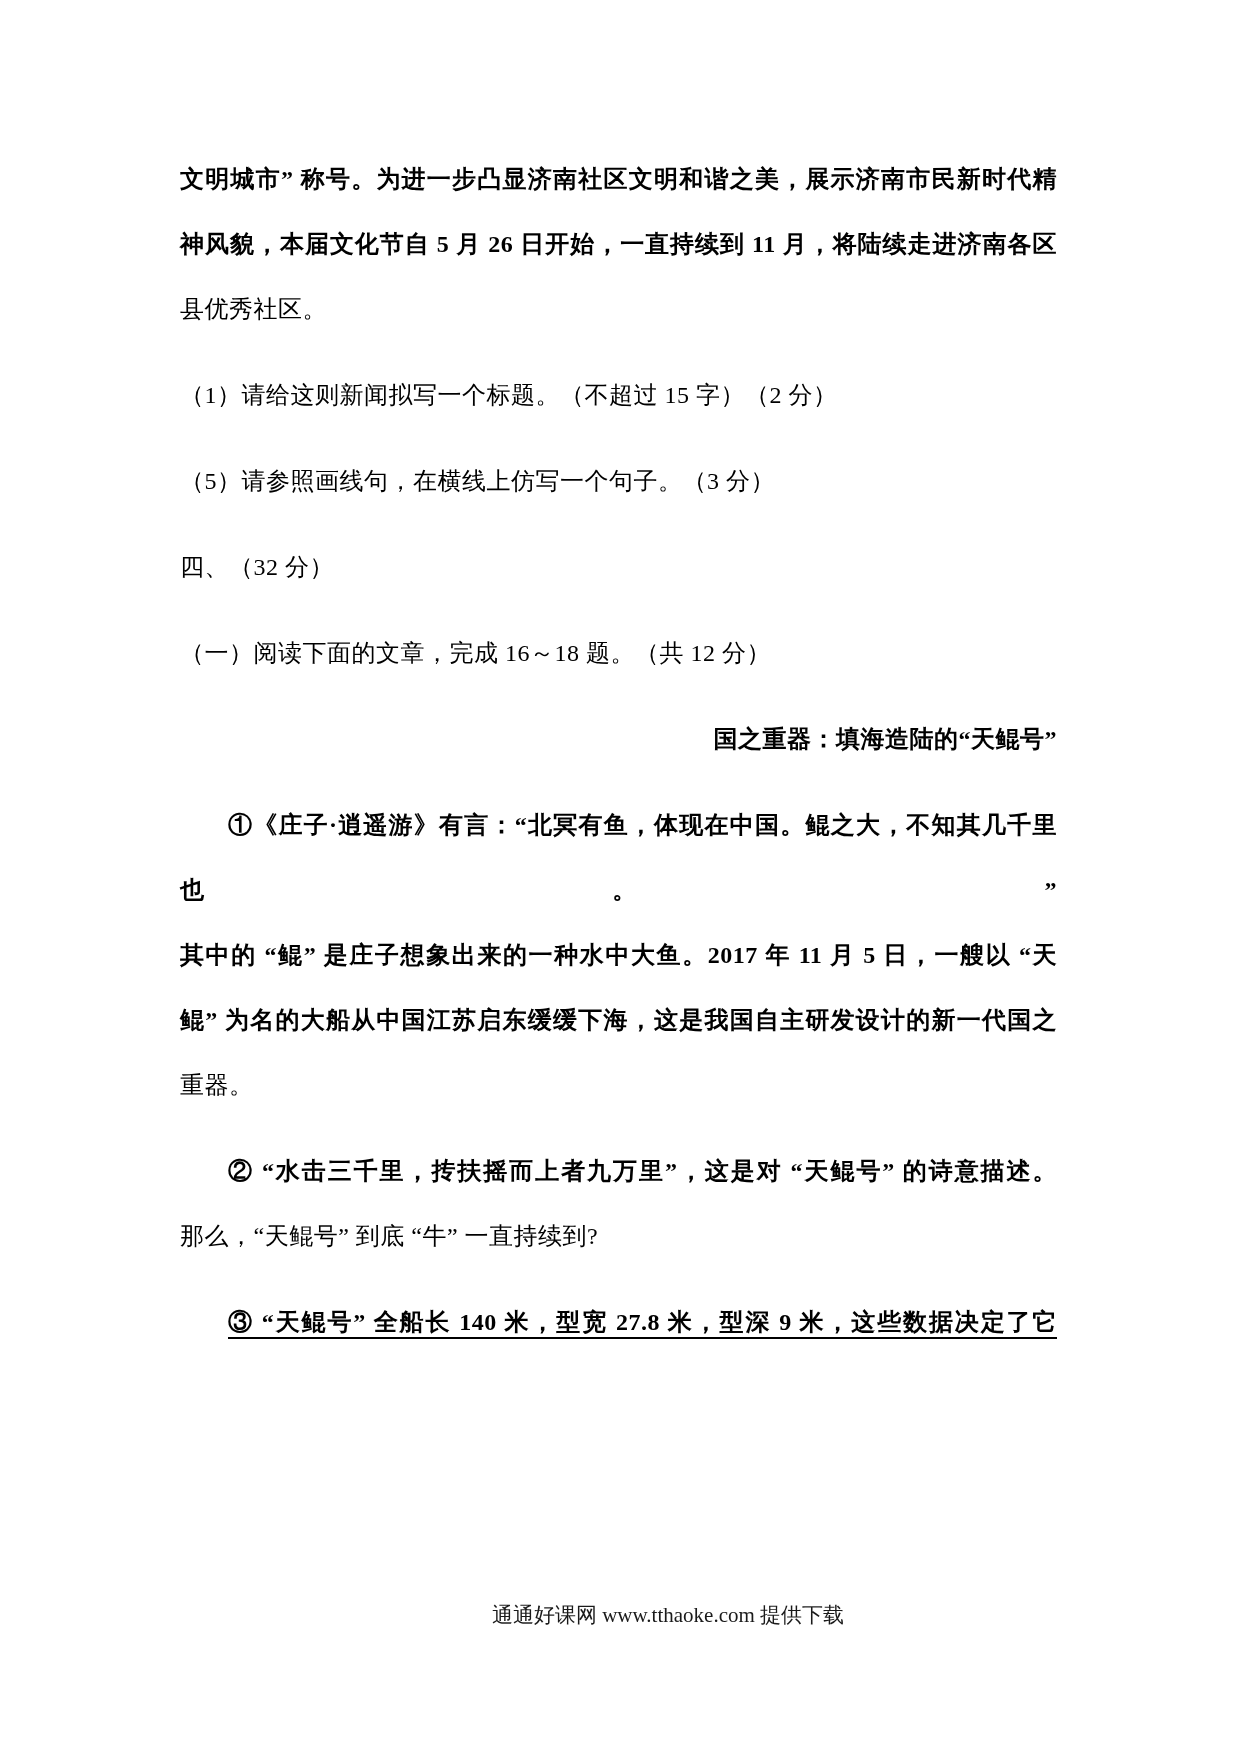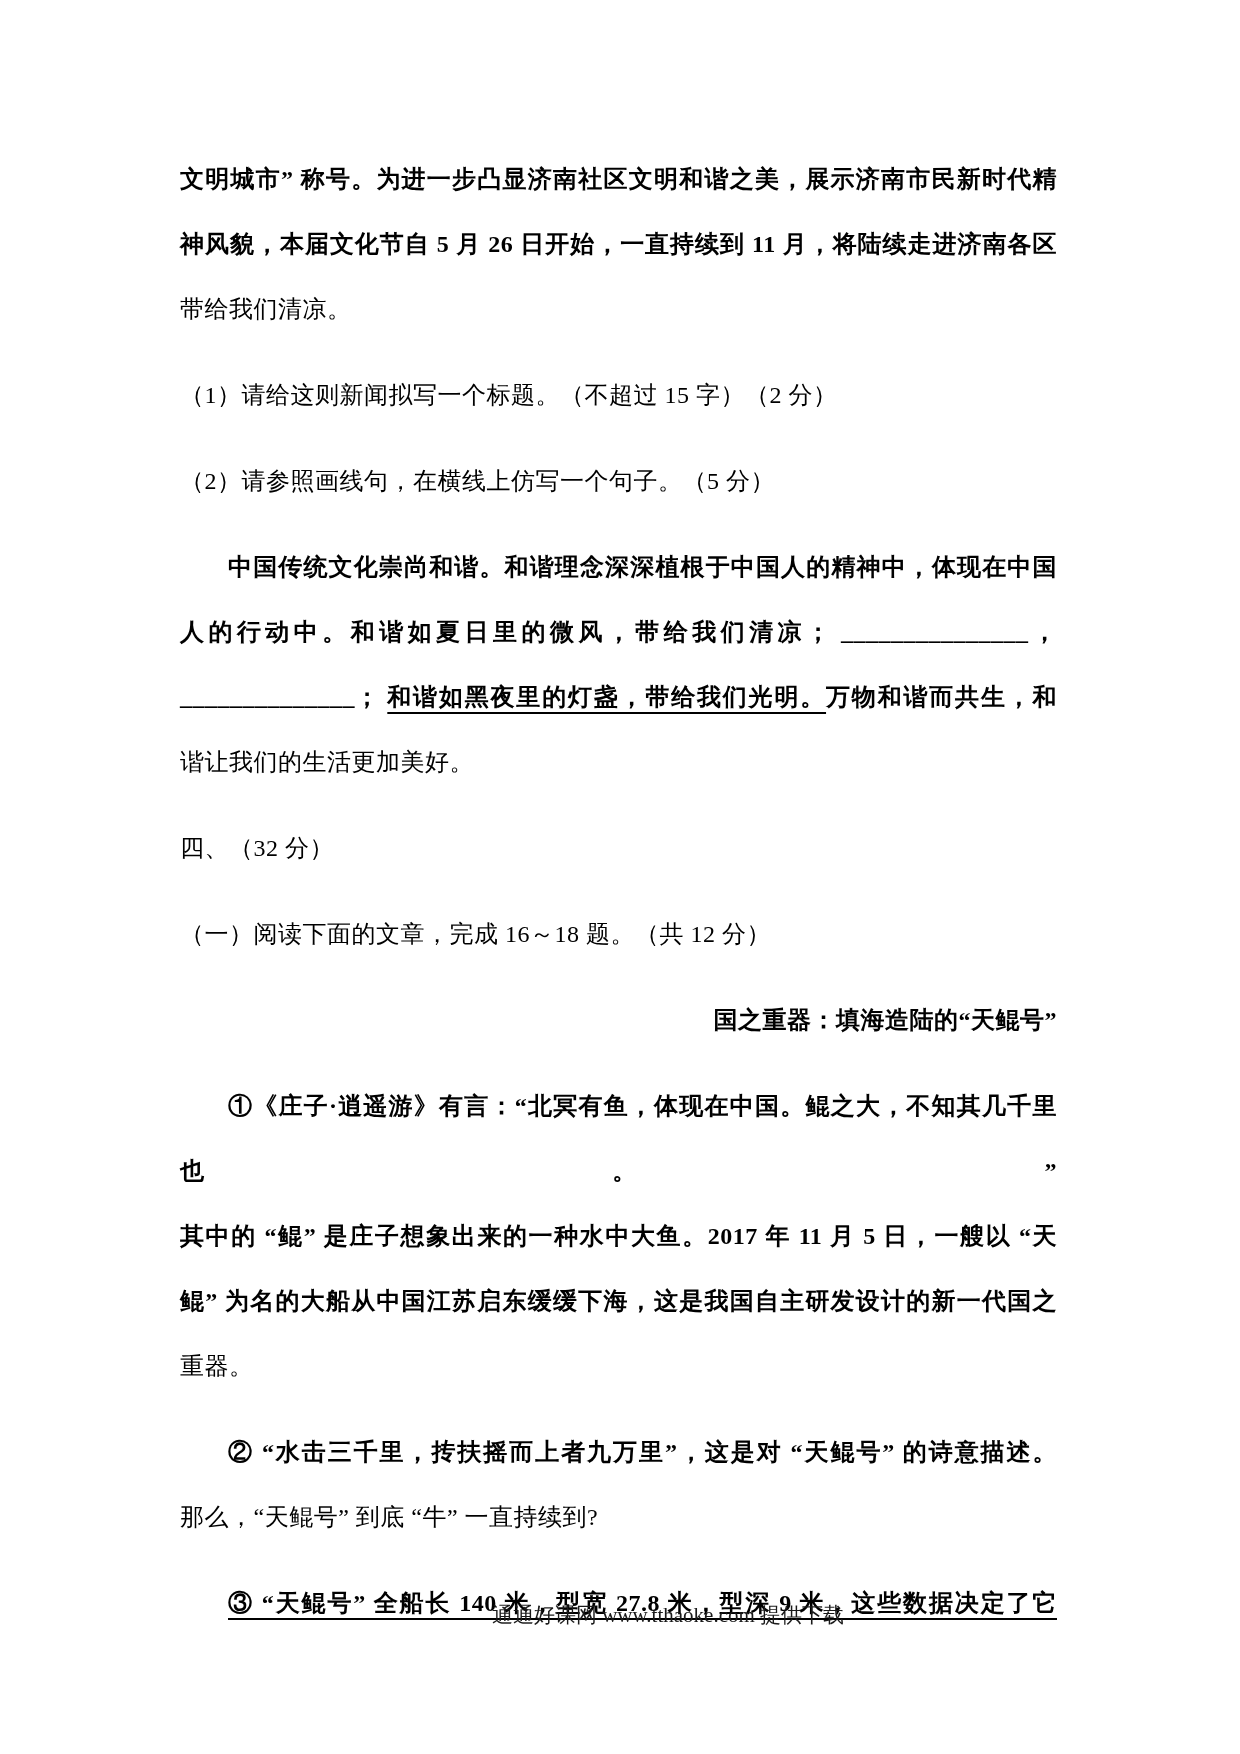--- a/index.html
+++ b/index.html
@@ -48,37 +48,31 @@
 </style>
 </head>
 <body>
 
 <div class="page">
   <main class="content">
 
     <section class="para">
       <div class="line j">文明城市” 称号。为进一步凸显济南社区文明和谐之美，展示济南市民新时代精</div>
       <div class="line j">神风貌，本届文化节自 5 月 26 日开始，一直持续到 11 月，将陆续走进济南各区</div>
-      <div class="line">带给我们清凉。</div>
+      <div class="line">县优秀社区。</div>
     </section>
 
     <section class="para">
       <div class="line">（1）请给这则新闻拟写一个标题。（不超过 15 字）（2 分）</div>
     </section>
 
     <section class="para">
-      <div class="line">（2）请参照画线句，在横线上仿写一个句子。（5 分）</div>
+      <div class="line">（5）请参照画线句，在横线上仿写一个句子。（3 分）</div>
     </section>
 
-    <section class="para">
-      <div class="line j ind">中国传统文化崇尚和谐。和谐理念深深植根于中国人的精神中，体现在中国</div>
-      <div class="line j">人的行动中。和谐如夏日里的微风，带给我们清凉； _______________，</div>
-      <div class="line j"><span>______________； </span><span class="ul">和谐如黑夜里的灯盏，带给我们光明。</span><span>万物和谐而共生，和</span></div>
-      <div class="line">谐让我们的生活更加美好。</div>
-    </section>
 
     <section class="para">
       <div class="line">四、（32 分）</div>
     </section>
 
     <section class="para">
       <div class="line">（一）阅读下面的文章，完成 16～18 题。（共 12 分）</div>
     </section>
 
     <section class="para">

